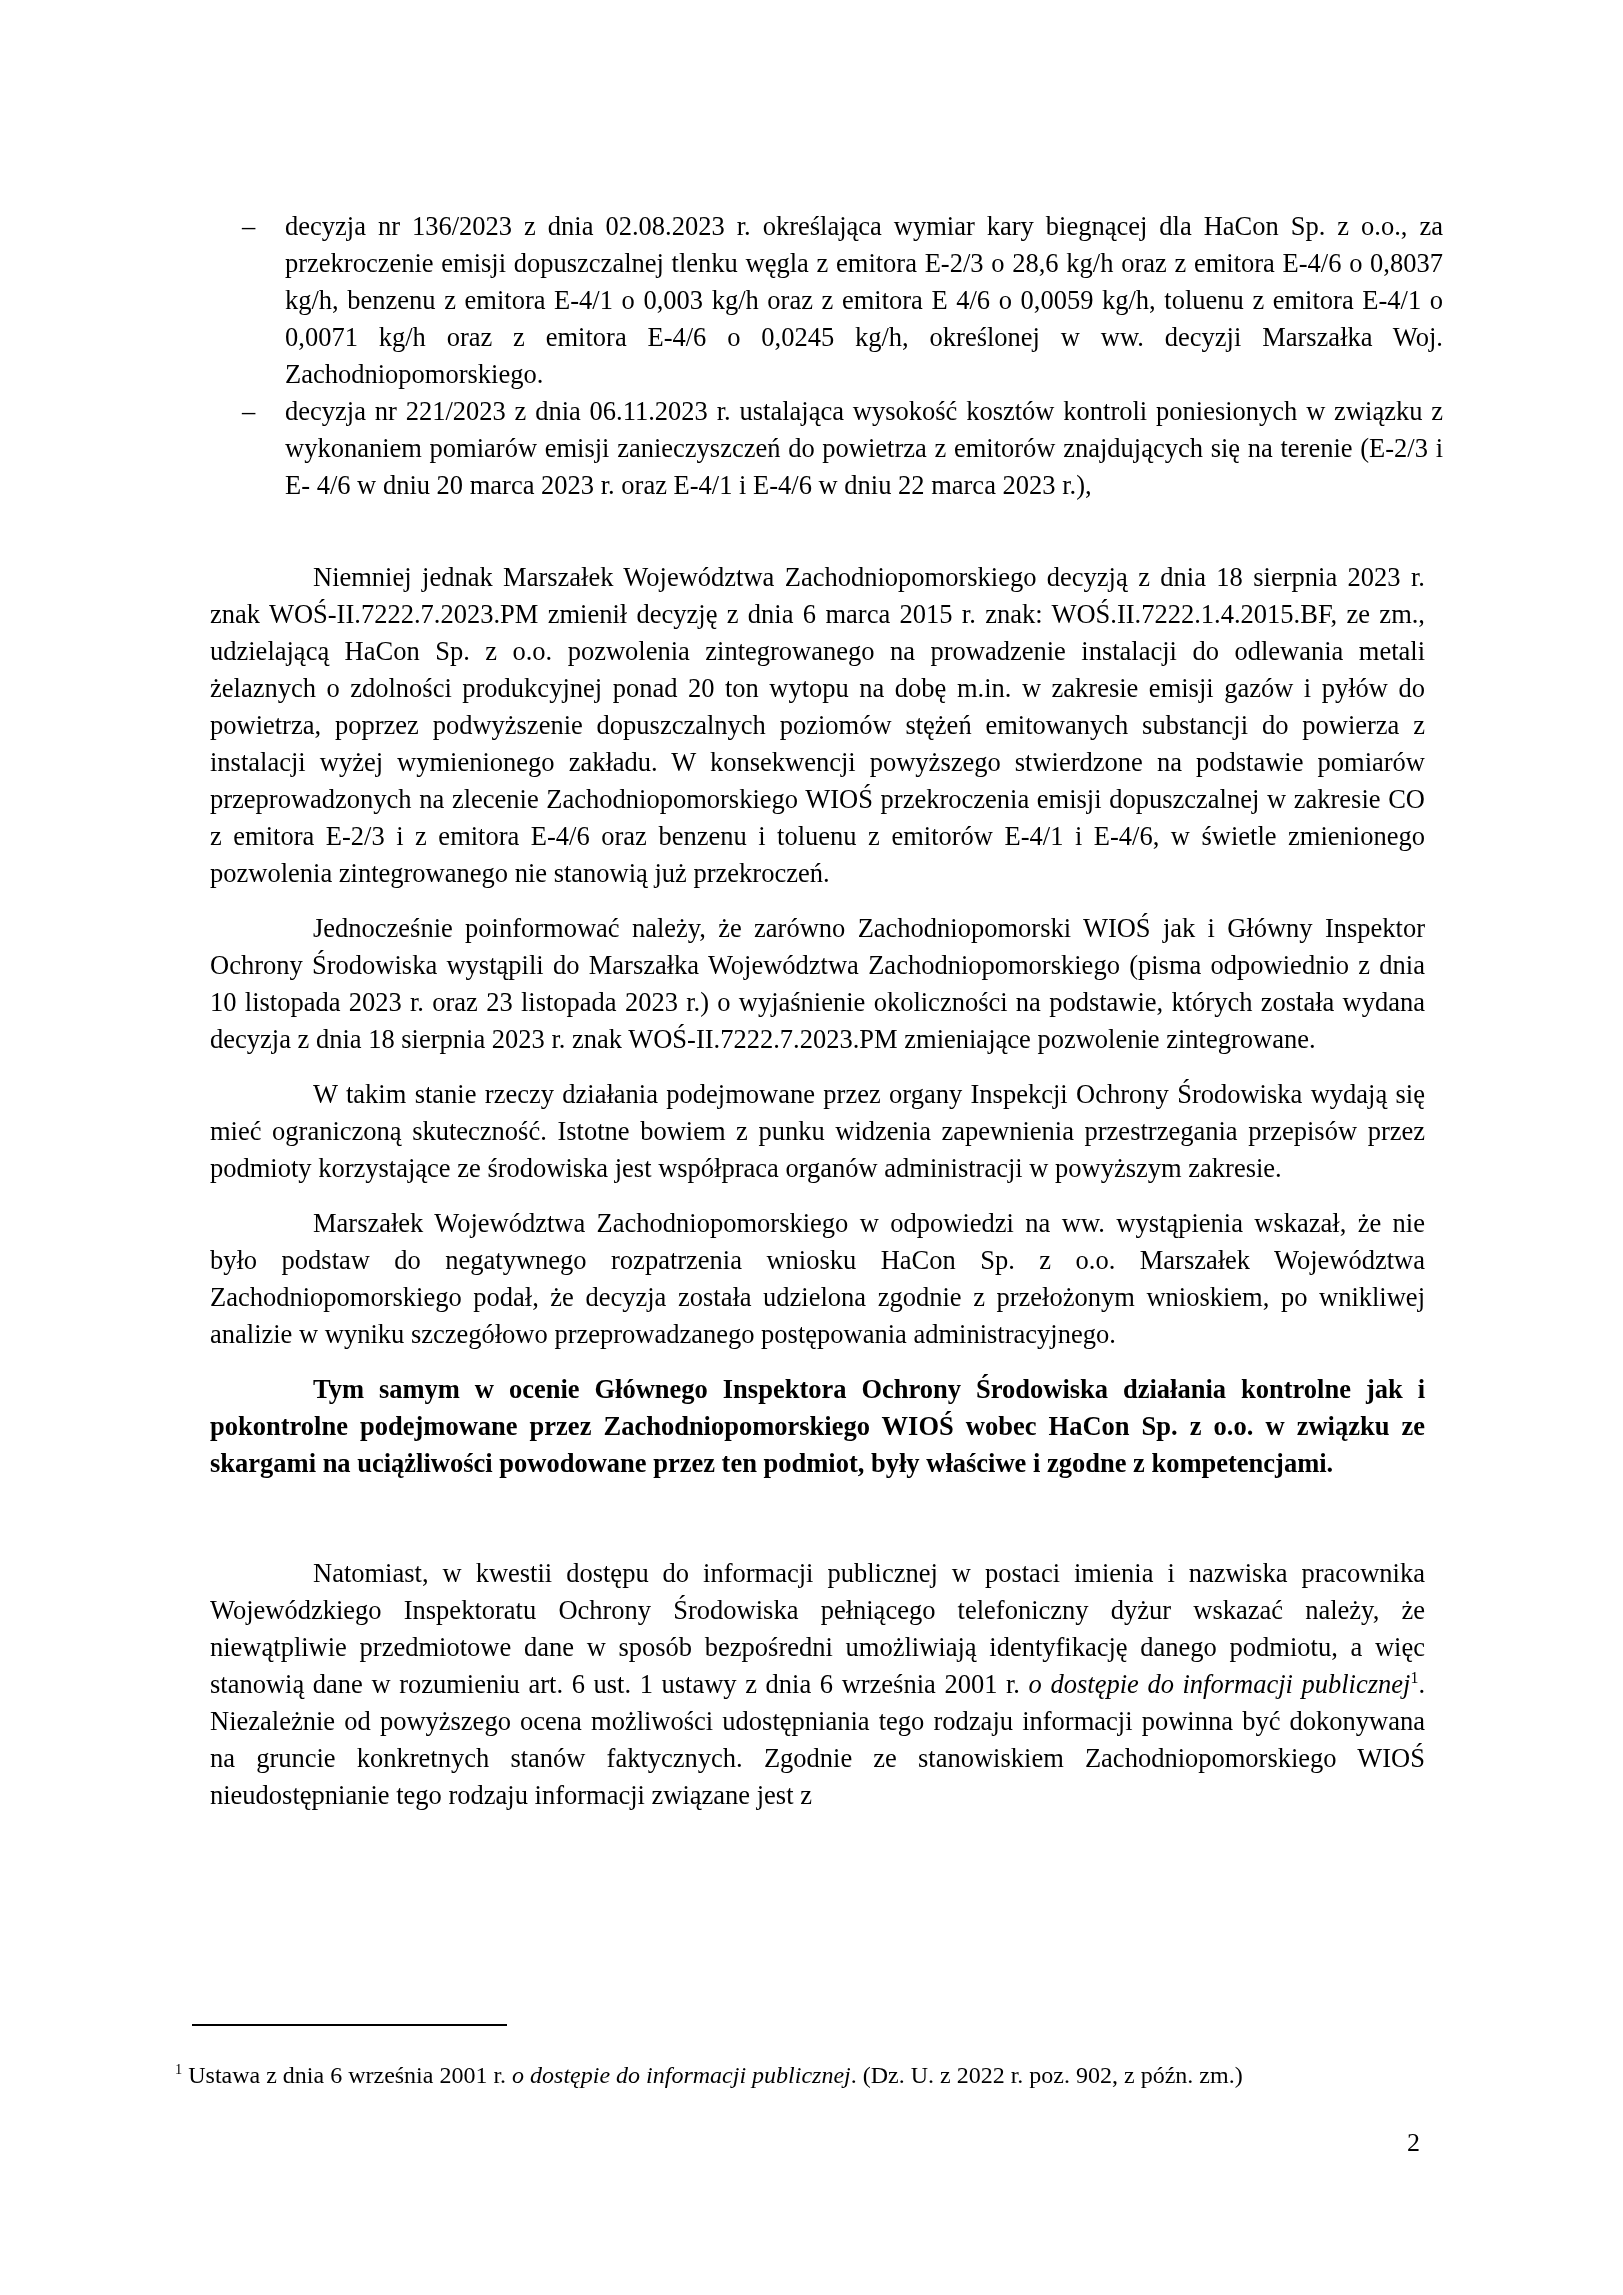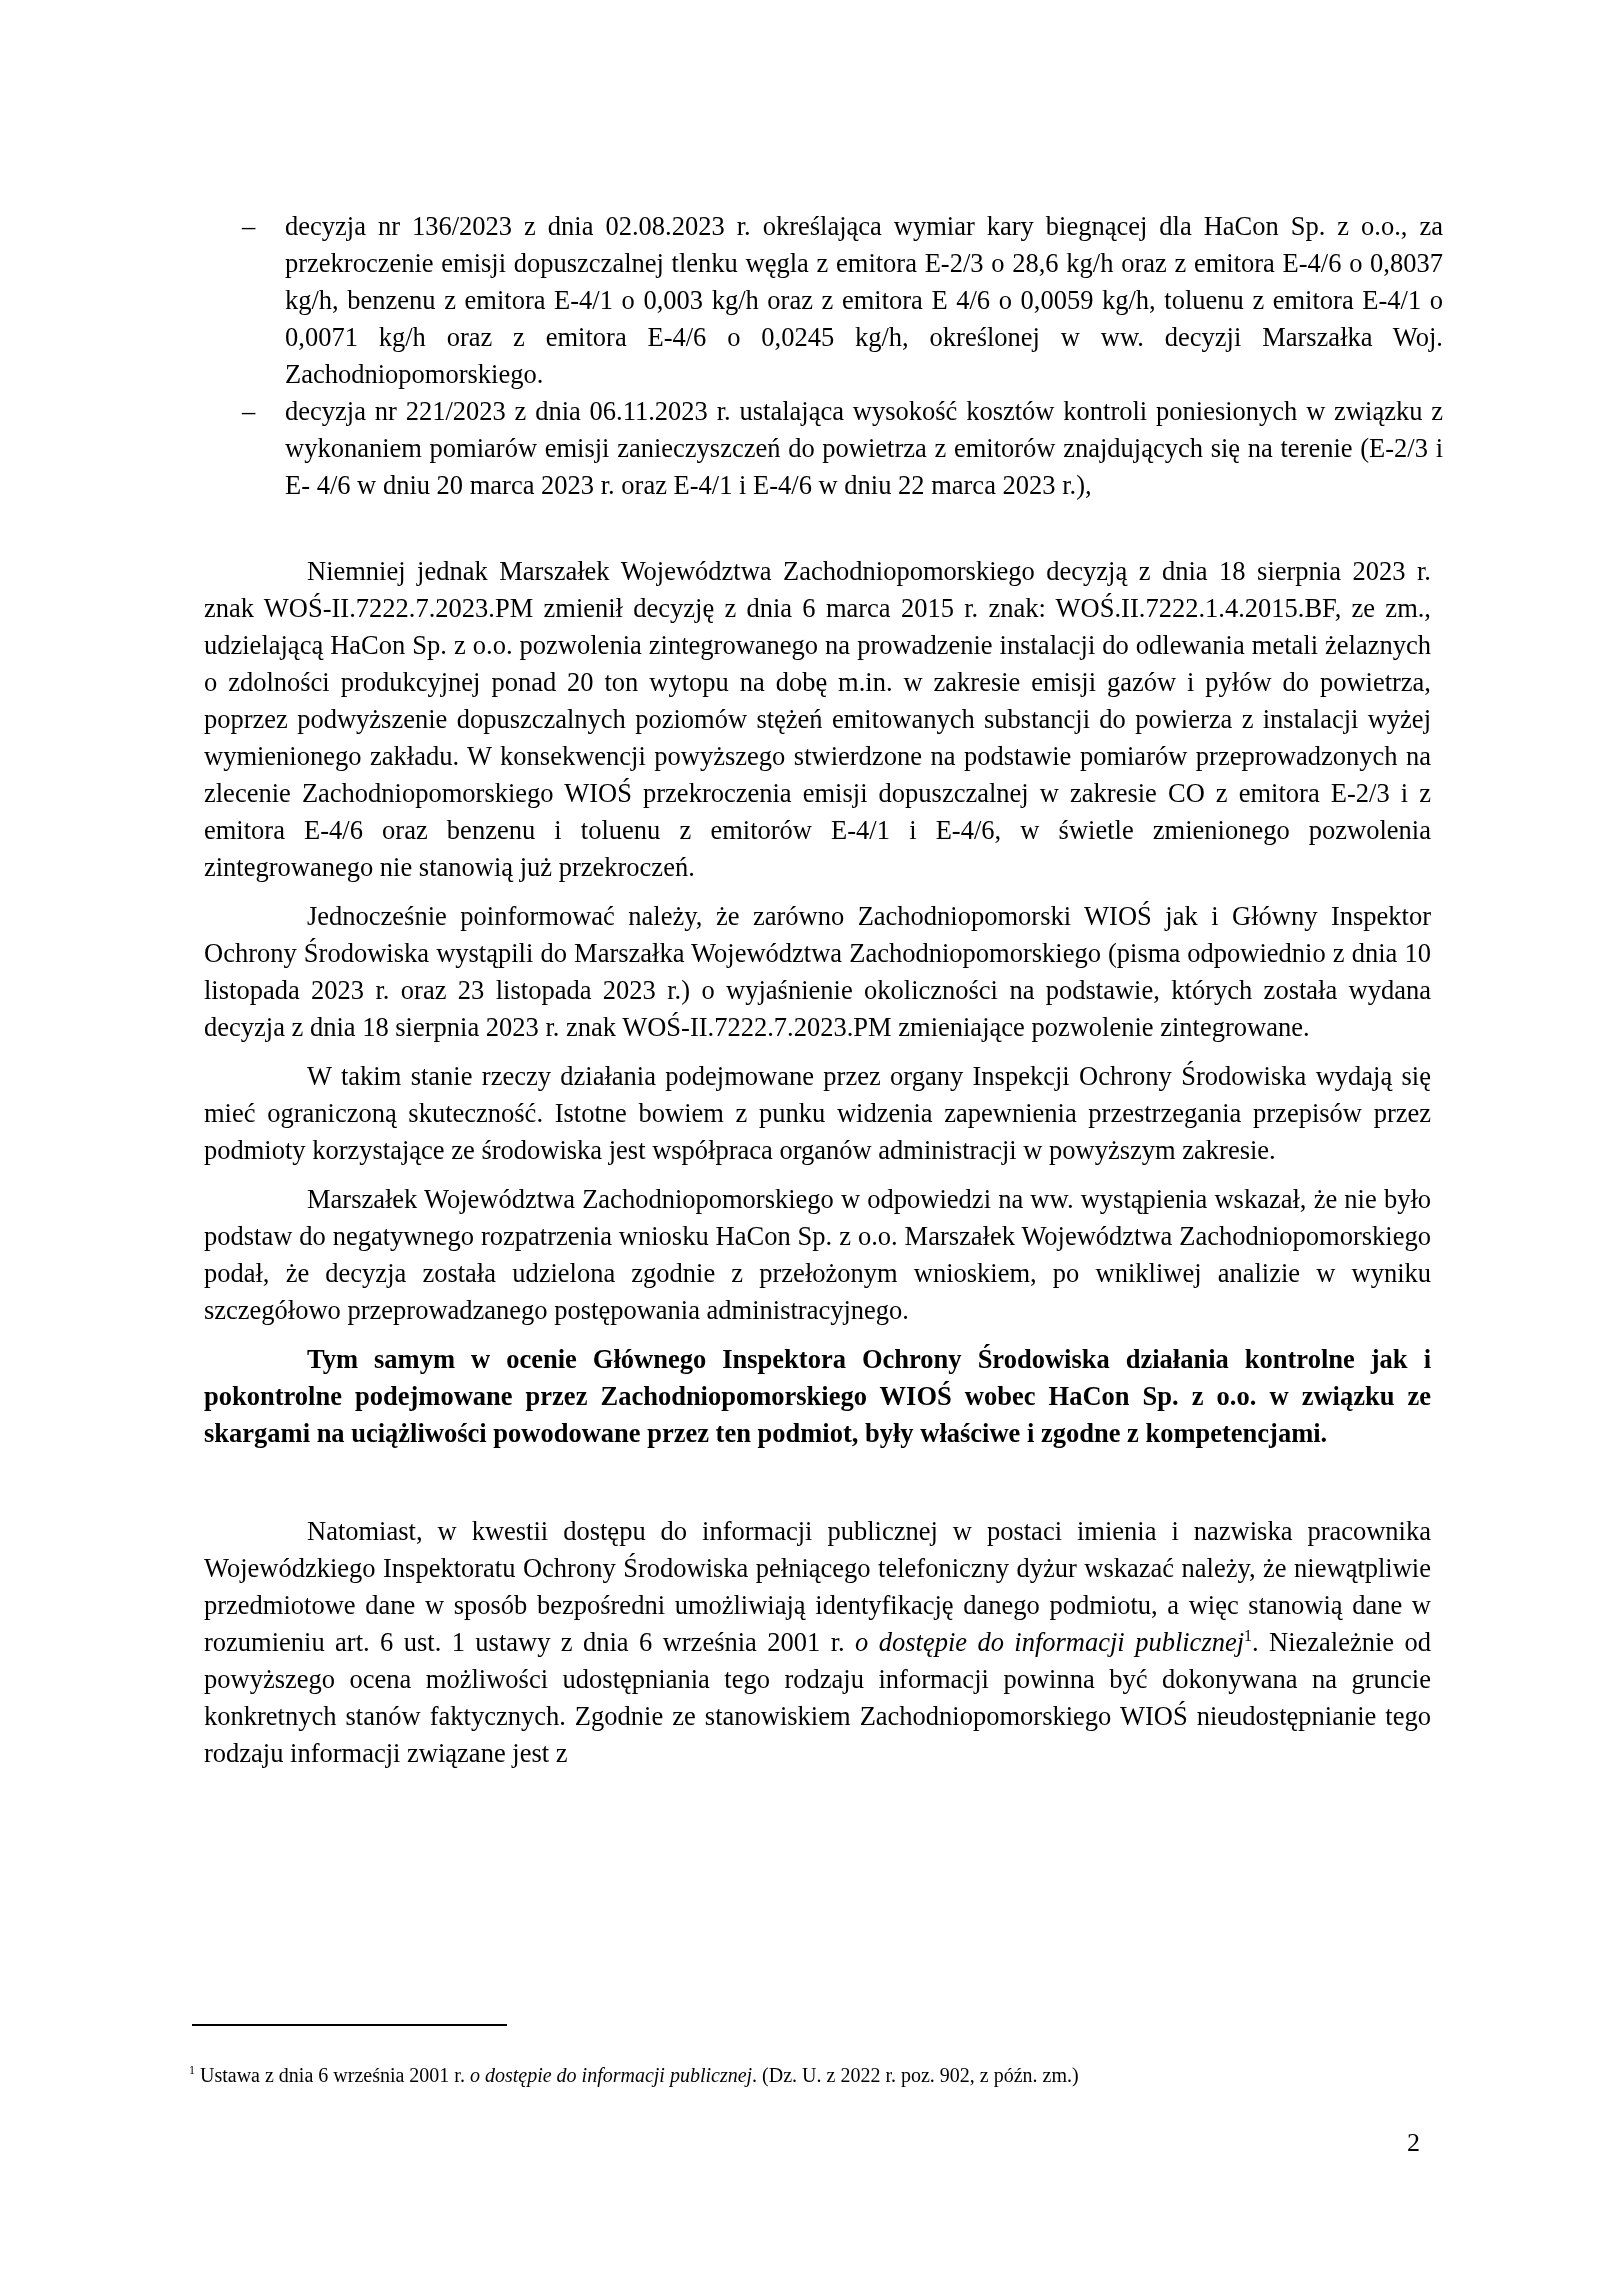--- a/index.html
+++ b/index.html
@@ -6,33 +6,33 @@
   body { width: 1623px; height: 2295px; position: relative; overflow: hidden; }
   .page {
     position: absolute; left: 0; top: 0; width: 1623px; height: 2295px;
     background: #ffffff; color: #000000;
     font-family: "Liberation Serif", serif;
   }
   .body-text {
     position: absolute; left: 192px; top: 208px; width: 1251px;
     font-size: 26.5px; line-height: 37px; text-align: justify;
   }
-  .body-text p { margin: 12px; }
+  .body-text p { margin: 18px; }
   .indent { text-indent: 103px; }
   .bullet-list { list-style: none; margin: 0; padding: 0; }
   .bullet-item { position: relative; padding-left: 93px; text-align: justify; }
   .bullet-dash { position: absolute; left: 50px; top: 0; }
   .gap { height: 37px; }
   .bold { font-weight: bold; }
   .footnote-rule {
     position: absolute; left: 192px; top: 2024px; width: 315px; height: 2px; background: #000;
   }
   .footnote {
-    position: absolute; left: 189px; top: 2061px; width: 1251px;
-    font-size: 20px; line-height: 29px;
+    position: absolute; left: 175px; top: 2061px; width: 1251px;
+    font-size: 24px; line-height: 29px;
   }
   sup { font-size: 60%; line-height: 0; vertical-align: super; }
   .page-number {
     position: absolute; left: 1407px; top: 2128px; font-size: 26px;
   }
 </style>
 </head>
 <body>
 
 <div class="page">

